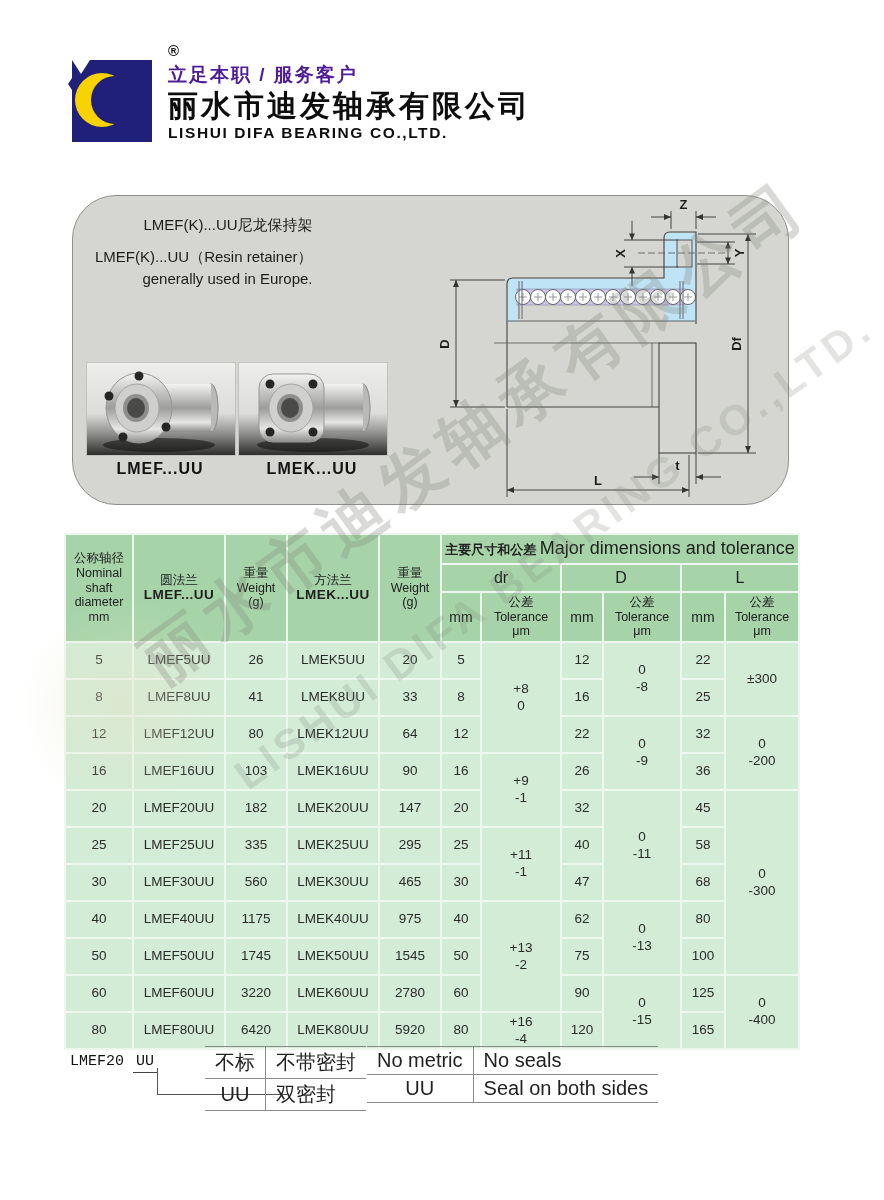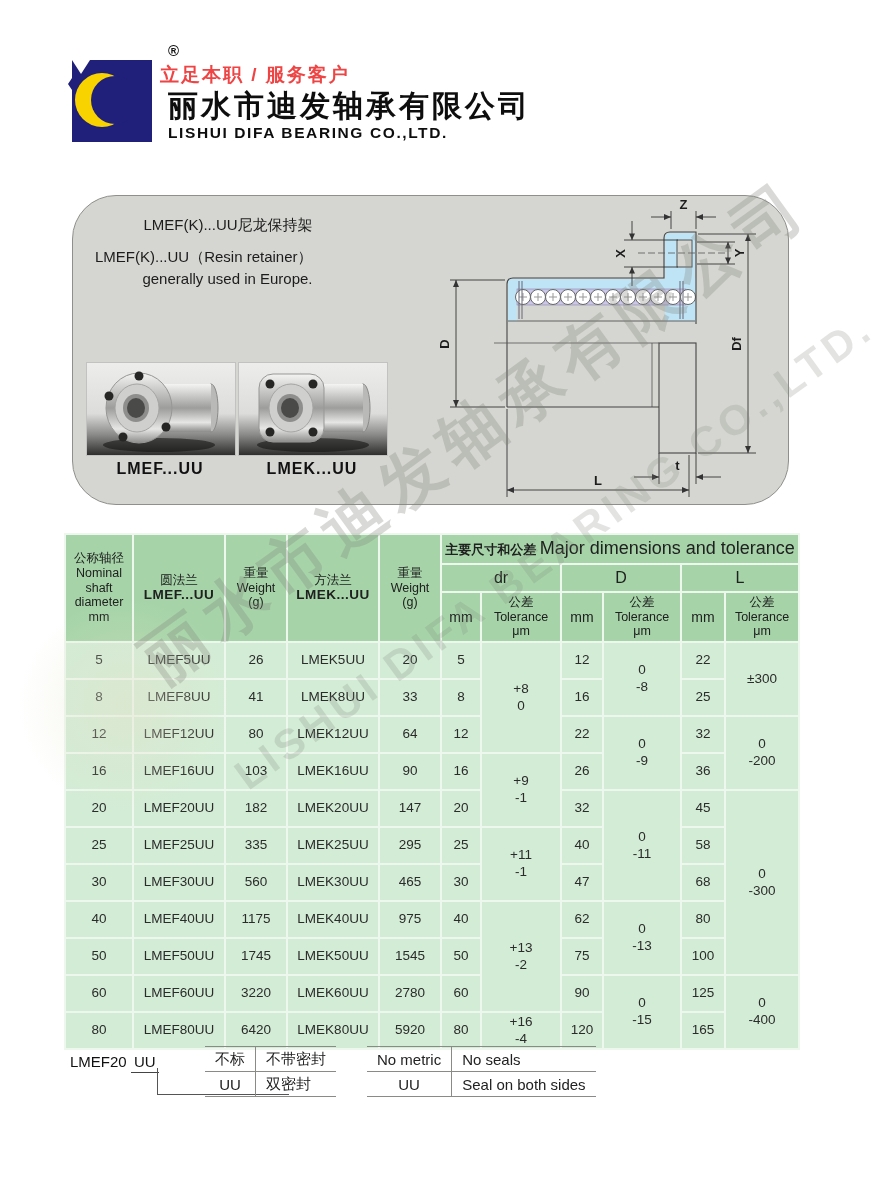--- a/index.html
+++ b/index.html
@@ -3,22 +3,22 @@
 <meta charset="utf-8">
 <style>
   html,body{margin:0;padding:0;background:#fff;}
   .page{position:relative;width:884px;height:1200px;background:#ffffff;overflow:hidden;
         font-family:"Liberation Sans","DejaVu Sans",sans-serif;color:#222;}
 
   
   .brand{position:absolute;left:68px;top:56px;}
   .logo{position:absolute;left:0;top:4px;width:84px;height:82px;}
   .reg{position:absolute;left:100px;top:-14px;font-size:15px;font-weight:bold;color:#111;}
-  .slogan{position:absolute;left:92px;top:6px;font-size:19px;font-weight:bold;
-          letter-spacing:2px;color:#ef4444;white-space:nowrap;}
+  .slogan{position:absolute;left:100px;top:6px;font-size:19px;font-weight:bold;
+          letter-spacing:2px;color:#4c1d95;white-space:nowrap;}
   .company-cn{position:absolute;left:100px;top:30px;font-size:30px;font-weight:bold;
           letter-spacing:3px;color:#0d0d0d;white-space:nowrap;}
   .company-en{position:absolute;left:100px;top:68px;font-size:15.5px;font-weight:bold;
           letter-spacing:1.6px;color:#0d0d0d;white-space:nowrap;}
 
   
   .graybox{position:absolute;left:72px;top:195px;width:715px;height:308px;
            background:#d5d6d1;border:1px solid #8f908b;border-radius:44px;z-index:1;}
   .intro-text{position:absolute;left:22px;top:18px;font-size:15px;line-height:1.45;color:#1c1c1c;text-align:right;}
   .intro-text .gap{height:10px;}
@@ -47,25 +47,25 @@
   .spec thead th{background:#a6d4a8;color:#202020;font-size:12.5px;line-height:1.18;}
   .spec tbody td{background:#d3ecd5;color:#2b2b2b;font-size:13.5px;height:35px;line-height:1.25;}
   .spec .model{font-weight:bold;font-size:13.5px;letter-spacing:0.5px;}
   .spec .big{font-size:14px;}
   .spec .major-cn{font-weight:bold;font-size:13px;}
   .spec .major-en{font-size:18px;}
   .spec .r1 th{height:28px;} .spec .r2 th{height:26px;font-size:16px;} .spec .r3 th{height:48px;}
 
   
   .seal-title{position:absolute;left:70px;top:1029px;font-size:15px;font-weight:bold;color:#111;}
-  .seal-model{position:absolute;left:70px;top:1053px;font-size:15px;color:#111;}
+  .seal-model{position:absolute;left:70px;top:1053px;font-size:15px;color:#111;font-family:Liberation Mono, monospace;}
   .seal-model .uu{border-bottom:1px solid #444;padding:0 3px 2px 3px;}
   .conn-v{position:absolute;left:157px;top:1068px;width:1px;height:26px;background:#555;}
   .conn-h{position:absolute;left:157px;top:1094px;width:132px;height:1px;background:#555;}
-  .mini{position:absolute;border-collapse:collapse;font-size:15px;color:#222;z-index:2;}
+  .mini{position:absolute;border-collapse:collapse;font-size:20px;color:#222;z-index:2;}
   .mini td{border-top:1px solid #8a8a86;border-bottom:1px solid #8a8a86;padding:2px 10px;height:20px;}
   .mini td.sep{border-right:1px solid #8a8a86;text-align:center;}
   .mini.cn{left:205px;top:1046px;} .mini.en{left:367px;top:1046px;}
 </style>
 </head>
 <body>
 
 <div class="page">
 
   <div class="brand">

